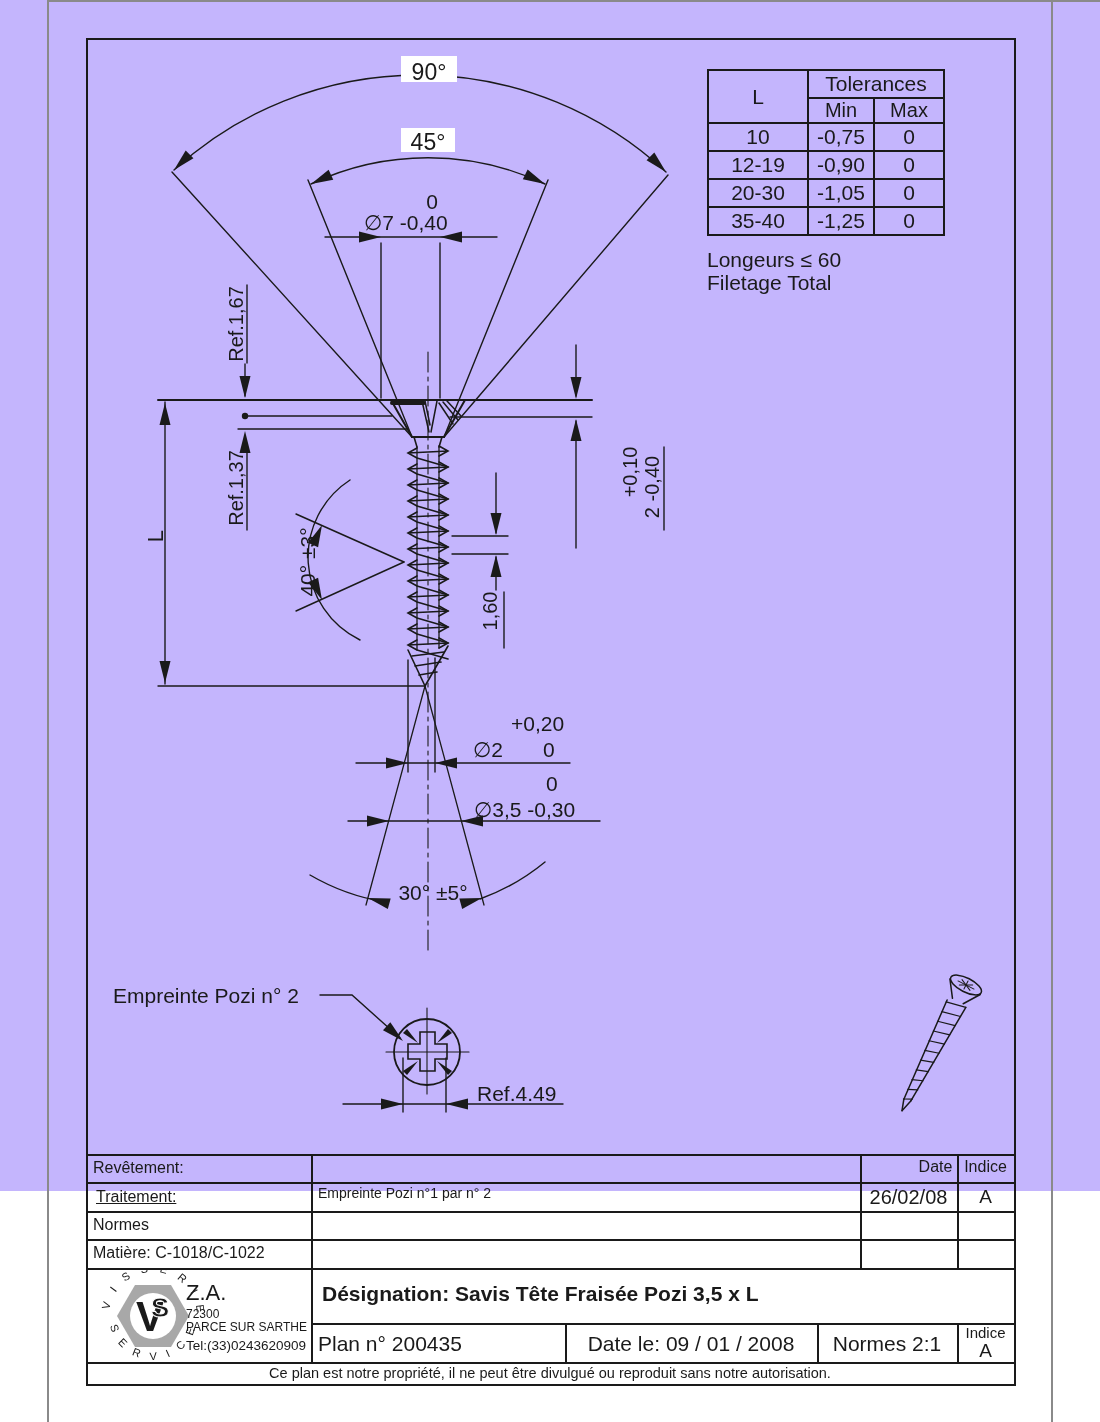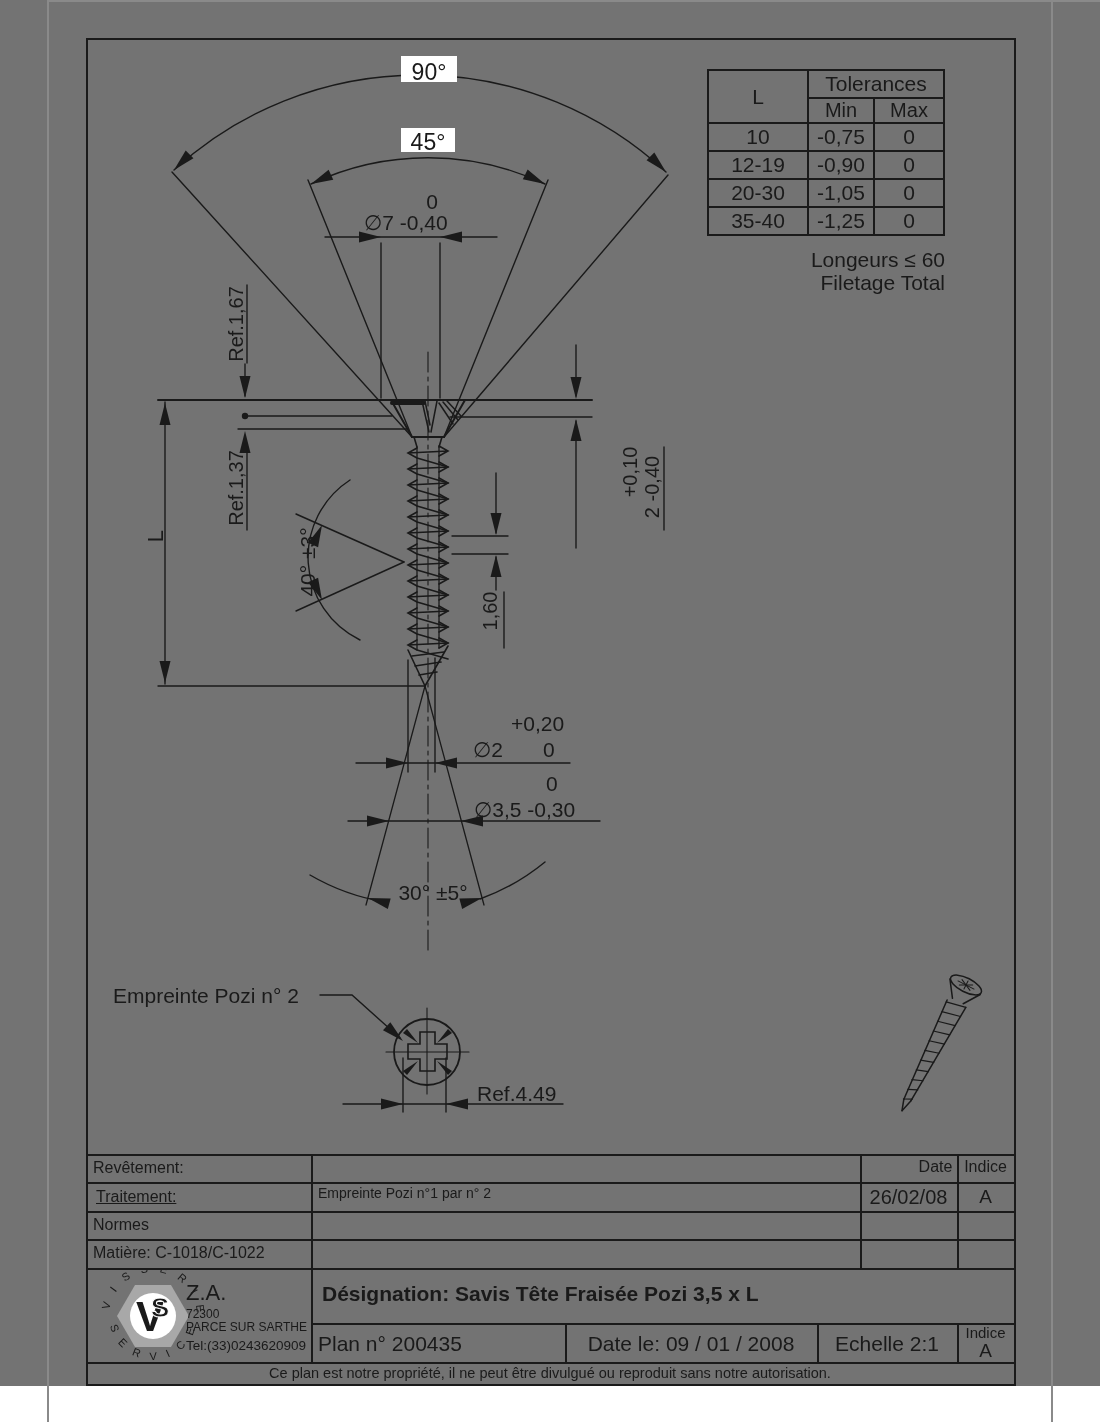--- a/index.html
+++ b/index.html
@@ -1,26 +1,26 @@
 <!DOCTYPE html>
 <html><head>
 <meta charset="utf-8">
 <style>
   html,body{margin:0;padding:0;width:1100px;height:1422px;overflow:hidden;background:#fff;
             font-family:"Liberation Sans",sans-serif;color:#1a1a1a;}
   .abs{position:absolute;}
-  #page{position:relative;width:1100px;height:1386px;background:#737373;}
+  #page{position:relative;width:1100px;height:1191px;background:#c4b5fd;}
   svg text{font-family:"Liberation Sans",sans-serif;fill:#1a1a1a;}
   .t23{font-size:23px;} .t21{font-size:21px;} .t20{font-size:20px;} .t22{font-size:22px;}
   
   #tolwrap{left:707px;top:69px;width:238px;}
   table.tol{border-collapse:collapse;width:236px;table-layout:fixed;}
   table.tol td{border:2px solid #1a1a1a;text-align:center;font-size:21px;padding:0;height:26px;vertical-align:middle;}
   table.tol tr.h1 td{height:26px;} table.tol tr.h2 td{height:20px;font-size:20px;}
-  .tolnote{margin-top:12px;text-align:right;font-size:21px;line-height:23px;}
+  .tolnote{margin-top:12px;text-align:left;font-size:21px;line-height:23px;}
   
   #tb{left:86px;top:1154px;width:928px;height:230px;}
   .hl{position:absolute;background:#1a1a1a;height:2px;}
   .vl{position:absolute;background:#1a1a1a;width:2px;}
   .tbt{position:absolute;font-size:16px;white-space:nowrap;}
   .ctr{text-align:center;}
   #frame{left:86px;top:38px;width:926px;height:1344px;border:2.5px solid #1a1a1a;}
   .grayline{position:absolute;background:#8a8a8a;}
 </style>
 </head>
@@ -333,21 +333,21 @@
     <div class="tbt ctr" style="left:871px;width:57px;top:4px;">Indice</div>
 
     <div class="tbt" style="left:232px;top:31px;font-size:14px;">Empreinte Pozi n°1 par n° 2</div>
     <div class="tbt ctr" style="left:774px;width:97px;top:32px;font-size:20px;">26/02/08</div>
     <div class="tbt ctr" style="left:871px;width:57px;top:32px;font-size:19px;">A</div>
 
     <div class="tbt" style="left:236px;top:128px;font-size:21px;font-weight:bold;">Désignation: Savis Tête Fraisée Pozi  3,5 x L</div>
 
     <div class="tbt" style="left:232px;top:178px;font-size:21px;">Plan n° 200435</div>
     <div class="tbt ctr" style="left:479px;width:252px;top:178px;font-size:21px;text-align:center;">Date le: 09 / 01 / 2008</div>
-    <div class="tbt ctr" style="left:731px;width:140px;top:178px;font-size:21px;">Echelle 2:1</div>
+    <div class="tbt ctr" style="left:731px;width:140px;top:178px;font-size:21px;">Normes 2:1</div>
     <div class="tbt ctr" style="left:871px;width:57px;top:170px;font-size:15px;">Indice</div>
     <div class="tbt ctr" style="left:871px;width:57px;top:186px;font-size:19px;">A</div>
 
     <div class="tbt ctr" style="left:0;width:928px;top:211px;font-size:14.5px;">Ce plan est notre propriété, il ne peut être divulgué ou reproduit sans notre autorisation.</div>
 
     <svg class="abs" style="left:2px;top:116px;" width="130" height="92" viewBox="0 0 130 92">
       <defs>
         <path id="arcTop" d="M21,46 A44,44 0 0 1 109,46"></path>
         <path id="arcBot" d="M21,46 A44,44 0 0 0 109,46"></path>
       </defs>

